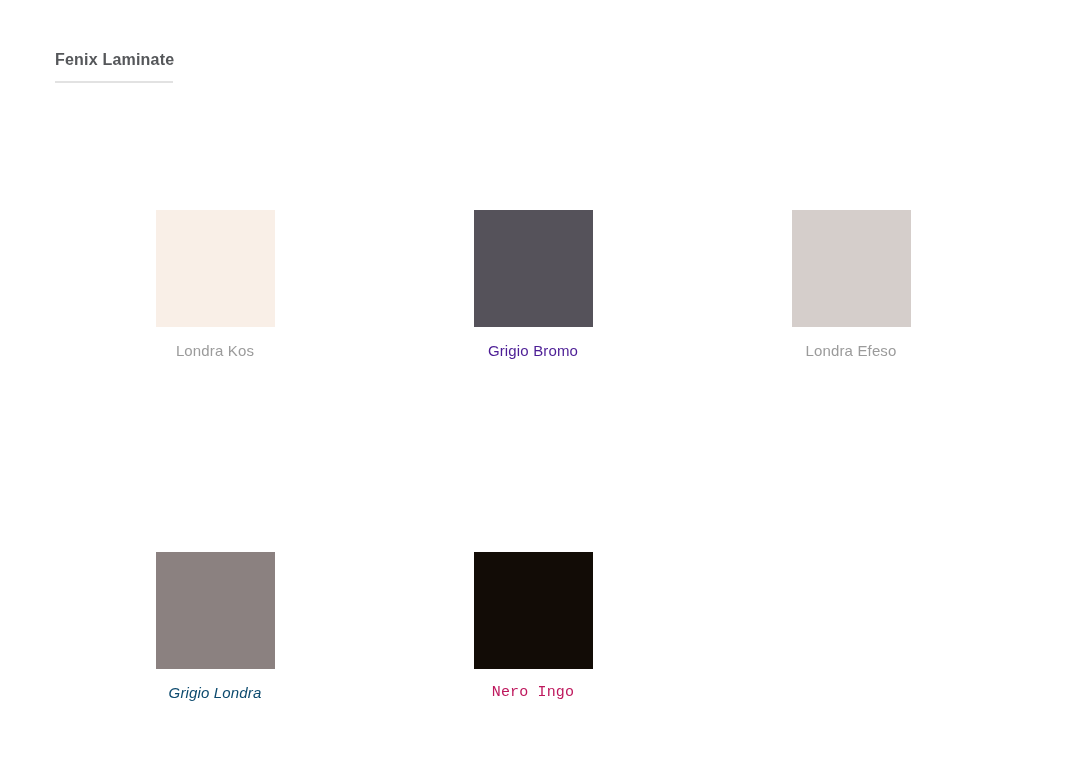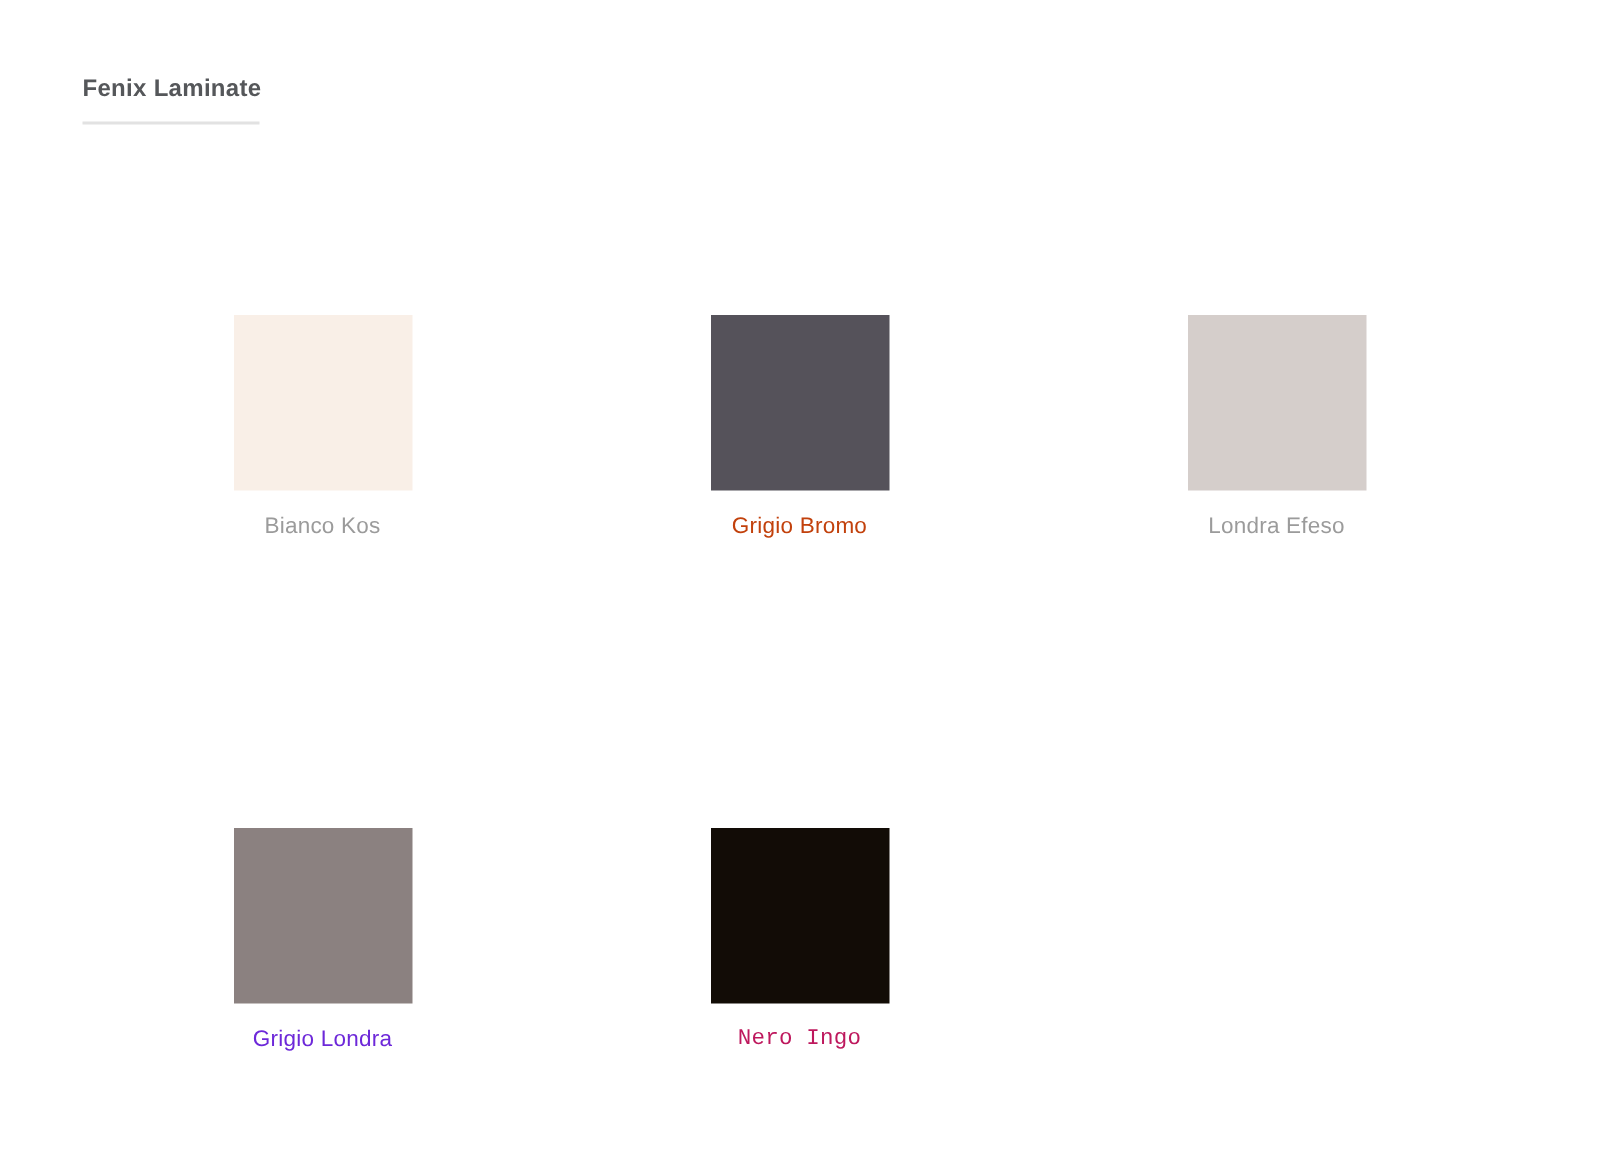--- a/index.html
+++ b/index.html
@@ -84,36 +84,36 @@
 
 <div class="page-header">
   <h1 class="page-title" style="color: rgb(85, 87, 90);">Fenix Laminate</h1>
   <span class="title-rule" style="background: rgb(226, 226, 226);"></span>
 </div>
 
 <div class="swatch-grid">
 
   <div class="swatch-cell">
     <span class="swatch-chip" style="background: rgb(249, 239, 231);"></span>
-    <span class="swatch-label" style="color: rgb(155, 155, 155);">Bianco Kos</span>
+    <span class="swatch-label" style="color: rgb(155, 155, 155);">Londra Kos</span>
   </div>
 
   <div class="swatch-cell">
     <span class="swatch-chip" style="background: rgb(85, 82, 90);"></span>
-    <span class="swatch-label" style="color: #c2410c;">Grigio Bromo</span>
+    <span class="swatch-label" style="color: #4c1d95;">Grigio Bromo</span>
   </div>
 
   <div class="swatch-cell">
     <span class="swatch-chip" style="background: rgb(213, 206, 203);"></span>
     <span class="swatch-label" style="color: rgb(155, 155, 155);">Londra Efeso</span>
   </div>
 
   <div class="swatch-cell">
     <span class="swatch-chip" style="background: rgb(139, 129, 128);"></span>
-    <span class="swatch-label" style="color: #6d28d9;">Grigio Londra</span>
+    <span class="swatch-label" style="color: #0c4a6e; font-style: italic;">Grigio Londra</span>
   </div>
 
   <div class="swatch-cell">
     <span class="swatch-chip" style="background: rgb(18, 12, 6);"></span>
     <span class="swatch-label" style="color: #be185d; font-family: Liberation Mono, monospace;">Nero Ingo</span>
   </div>
 
 </div>
 
 </body></html>

